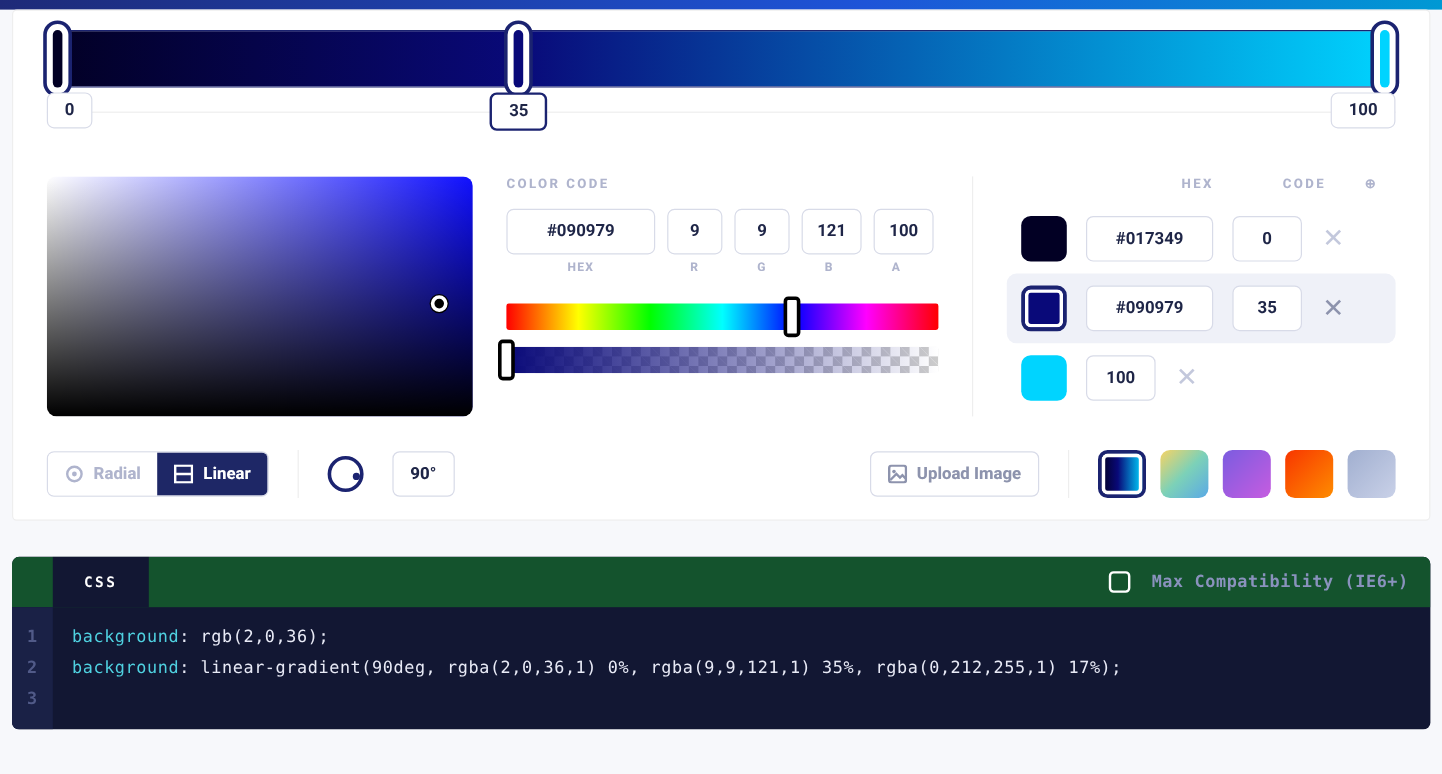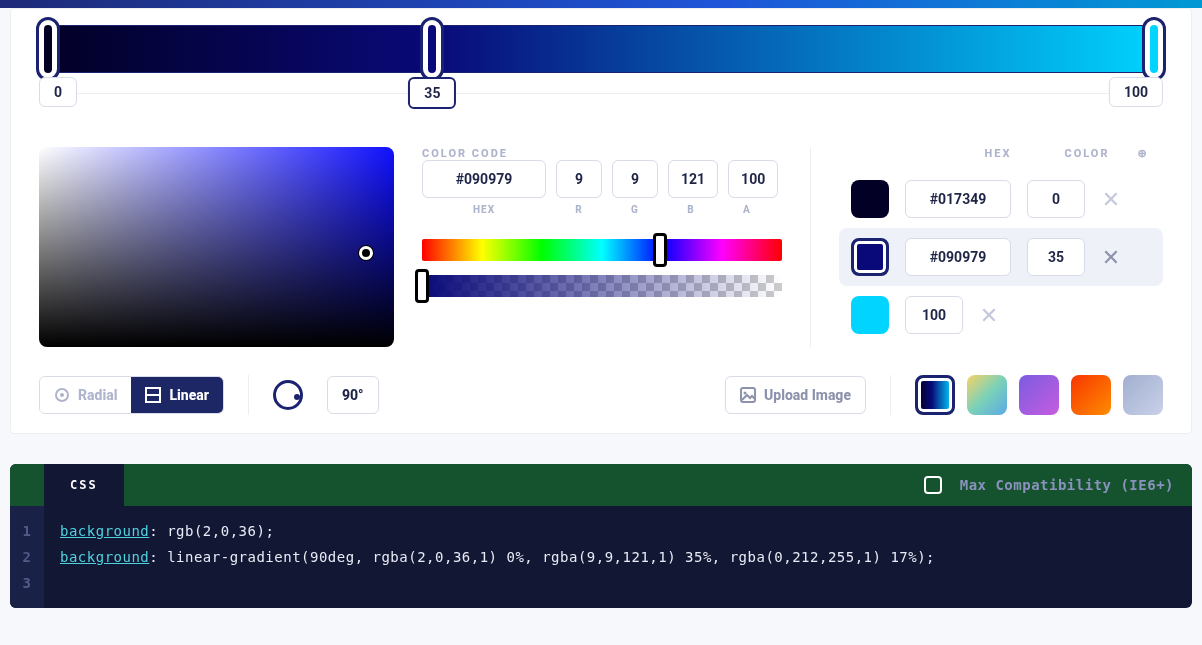--- a/index.html
+++ b/index.html
@@ -23,21 +23,21 @@
   
   .mid { display:flex; gap:28px; padding:0 10px;}
   .satval { width:355px; height:200px; border-radius:8px; background:
     linear-gradient(to top, #000, transparent),
     linear-gradient(to right, #fff, #1010ff);
     position:relative;}
   .satval-handle { position:absolute; width:14px; height:14px; border:3px solid #fff; border-radius:50%; background:#000; transform:translate(-50%,-50%); box-shadow:0 0 0 1px #000;}
   
   .codecol { flex:0 0 360px; }
   .label-sm { font-size:11px; font-weight:800; letter-spacing:2px; color:#afb4cd; text-transform:uppercase;}
-  .codehdr { }
+  .codehdr { margin-bottom:14px; }
   .coderow { display:flex; gap:10px;}
   .inbox { border:1px solid #d8dbe8; border-radius:6px; padding:10px 12px; font-weight:700; color:#1e2547; background:#fff; text-align:center; min-width:46px;}
   .inbox.hex { min-width:124px;}
   .sublabels { display:flex; gap:10px; margin-top:6px;}
   .sublabels span { font-size:10px; font-weight:800; letter-spacing:1px; color:#afb4cd; text-align:center; }
   .sublabels .whex { min-width:124px;}
   .sublabels .wnum { min-width:46px;}
   
   .hue { height:22px; margin-top:24px; background: linear-gradient(90deg, red, #ff0, #0f0, #0ff, #00f, #f0f, red); border-radius:2px; position:relative;}
   .alpha { height:22px; margin-top:14px; border-radius:2px; position:relative;
@@ -82,21 +82,21 @@
   
   .codeblock { background:#121733; border-radius:6px; margin:0 10px; font-family: ui-monospace, "SF Mono", Menlo, Consolas, monospace; font-size:14px; overflow:hidden; letter-spacing:0.5px;}
   .codehdrbar { display:flex; align-items:center; background:#14532d; }
   .codetab { padding:14px 26px; font-weight:800; letter-spacing:2px; font-size:12px; color:#fff; background:#121733;}
   .gutterstrip { width:34px; background:#1a2146;}
   .codemaxcompat { margin-left:auto; margin-right:18px; display:flex; align-items:center; gap:18px; color:#8a92bd; font-weight:800;}
   .chk { width:18px; height:18px; border:2px solid #fff; border-radius:4px;}
   .codelines { display:flex;}
   .linenos { width:34px; background:#1a2146; color:#515a88; text-align:center; padding:12px 0; line-height:26px; font-weight:700;}
   .codetext { padding:12px 16px; line-height:26px; color:#e8eaf6; white-space:pre;}
-  .tok-prop { color:#4fd1e0;text-decoration:underline;}
+  .tok-prop { color:#4fd1e0;}
   .tok-punc { color:#e8eaf6;}
   .flex-sp { flex:1;}
   svg { display:block;}
 </style>
 </head>
 <body>
 
 <div class="topbar"></div>
 
 <div class="panel">
@@ -146,21 +146,21 @@
         <div class="slhandle" style="left:66%"></div>
       </div>
       <div class="alpha">
         <div class="slhandle" style="left:0%"></div>
       </div>
     </div>
 
     <div class="stopscol">
       <div class="stopshdr">
         <span class="sw">HEX</span>
-        <span class="st">COLOR</span>
+        <span class="st">CODE</span>
         <span class="ad">⊕</span>
       </div>
 
       <div class="stoprow">
         <div class="swatch" style="background:#020024"></div>
         <div class="hexin">#017349</div>
         <div class="stopin">0</div>
         <div class="delx">✕</div>
       </div>
 

